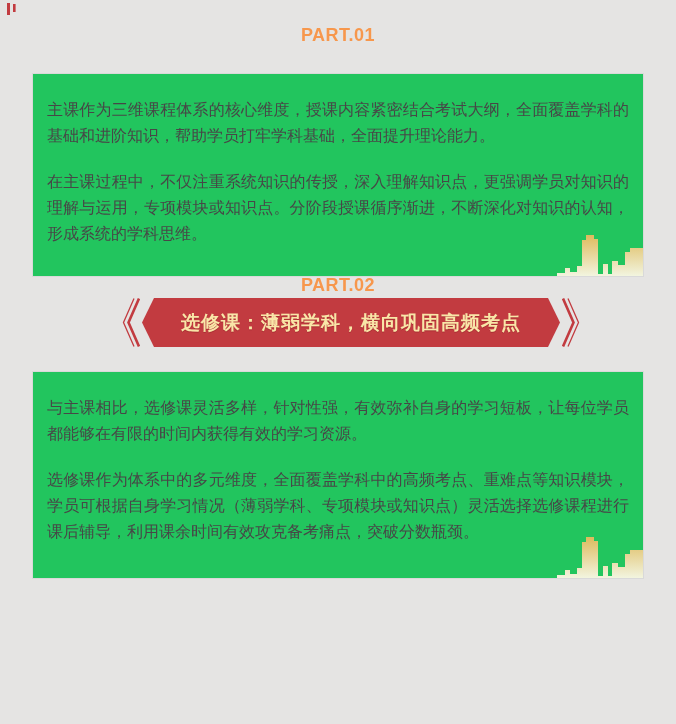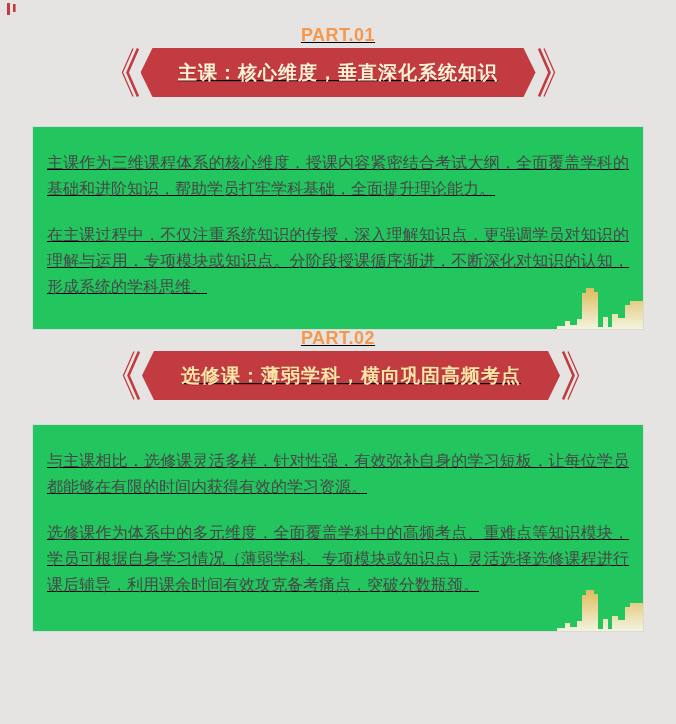--- a/index.html
+++ b/index.html
@@ -12,21 +12,21 @@
     --card-border:#D9D9D9;
   }
   *{box-sizing:border-box;}
   html,body{margin:0;padding:0;}
   body{
     width:676px;height:724px;
     background:var(--bg);
     font-family:"Liberation Sans","DejaVu Sans",sans-serif;
     overflow:hidden;
   }
-  .page{position:relative;width:676px;height:724px;text-decoration:underline;}
+  .page{position:relative;width:676px;height:724px;}
 
   .corner-mark{position:absolute;top:3px;left:6px;width:11px;height:12px;}
   .corner-mark svg{display:block;}
 
   .part-label{
     text-align:center;
     color:var(--orange);
     font-weight:bold;
     font-size:18px;
     line-height:17px;
@@ -83,37 +83,20 @@
 
   <div class="corner-mark">
     <svg width="11" height="12" viewBox="0 0 11 12">
       <rect x="1" y="0" width="3" height="12" fill="#C23B40"></rect>
       <rect x="7" y="1" width="2.6" height="8" fill="#C23B40"></rect>
     </svg>
   </div>
 
   <section class="part s1">
     <div class="part-label">PART.01</div>
-    <div class="banner-row">
-      <span class="chev left">
-        <svg width="18" height="49" viewBox="0 0 18 49">
-          <polyline points="12,0.5 1.5,24.5 12,48.5" fill="none" stroke="#C23B40" stroke-width="1.3"></polyline>
-          <polyline points="17,0.5 6.5,24.5 17,48.5" fill="none" stroke="#C23B40" stroke-width="2.6"></polyline>
-        </svg>
-      </span>
-      <div class="banner-body">
-        <span>主课：核心维度，垂直深化系统知识</span>
-      </div>
-      <span class="chev right">
-        <svg width="18" height="49" viewBox="0 0 18 49">
-          <polyline points="6,0.5 16.5,24.5 6,48.5" fill="none" stroke="#C23B40" stroke-width="1.3"></polyline>
-          <polyline points="1,0.5 11.5,24.5 1,48.5" fill="none" stroke="#C23B40" stroke-width="2.6"></polyline>
-        </svg>
-      </span>
-    </div>
     <div class="card">
       <p>主课作为三维课程体系的核心维度，授课内容紧密结合考试大纲，全面覆盖学科的基础和进阶知识，帮助学员打牢学科基础，全面提升理论能力。</p>
       <p>在主课过程中，不仅注重系统知识的传授，深入理解知识点，更强调学员对知识的理解与运用，专项模块或知识点。分阶段授课循序渐进，不断深化对知识的认知，形成系统的学科思维。</p>
       <svg class="skyline" width="88" height="46" viewBox="0 0 88 46">
         <defs>
           <linearGradient id="gold1" x1="0" y1="0" x2="0" y2="1">
             <stop offset="0" stop-color="#E8BA5C"></stop>
             <stop offset="1" stop-color="#FDF7E6"></stop>
           </linearGradient>
         </defs>

